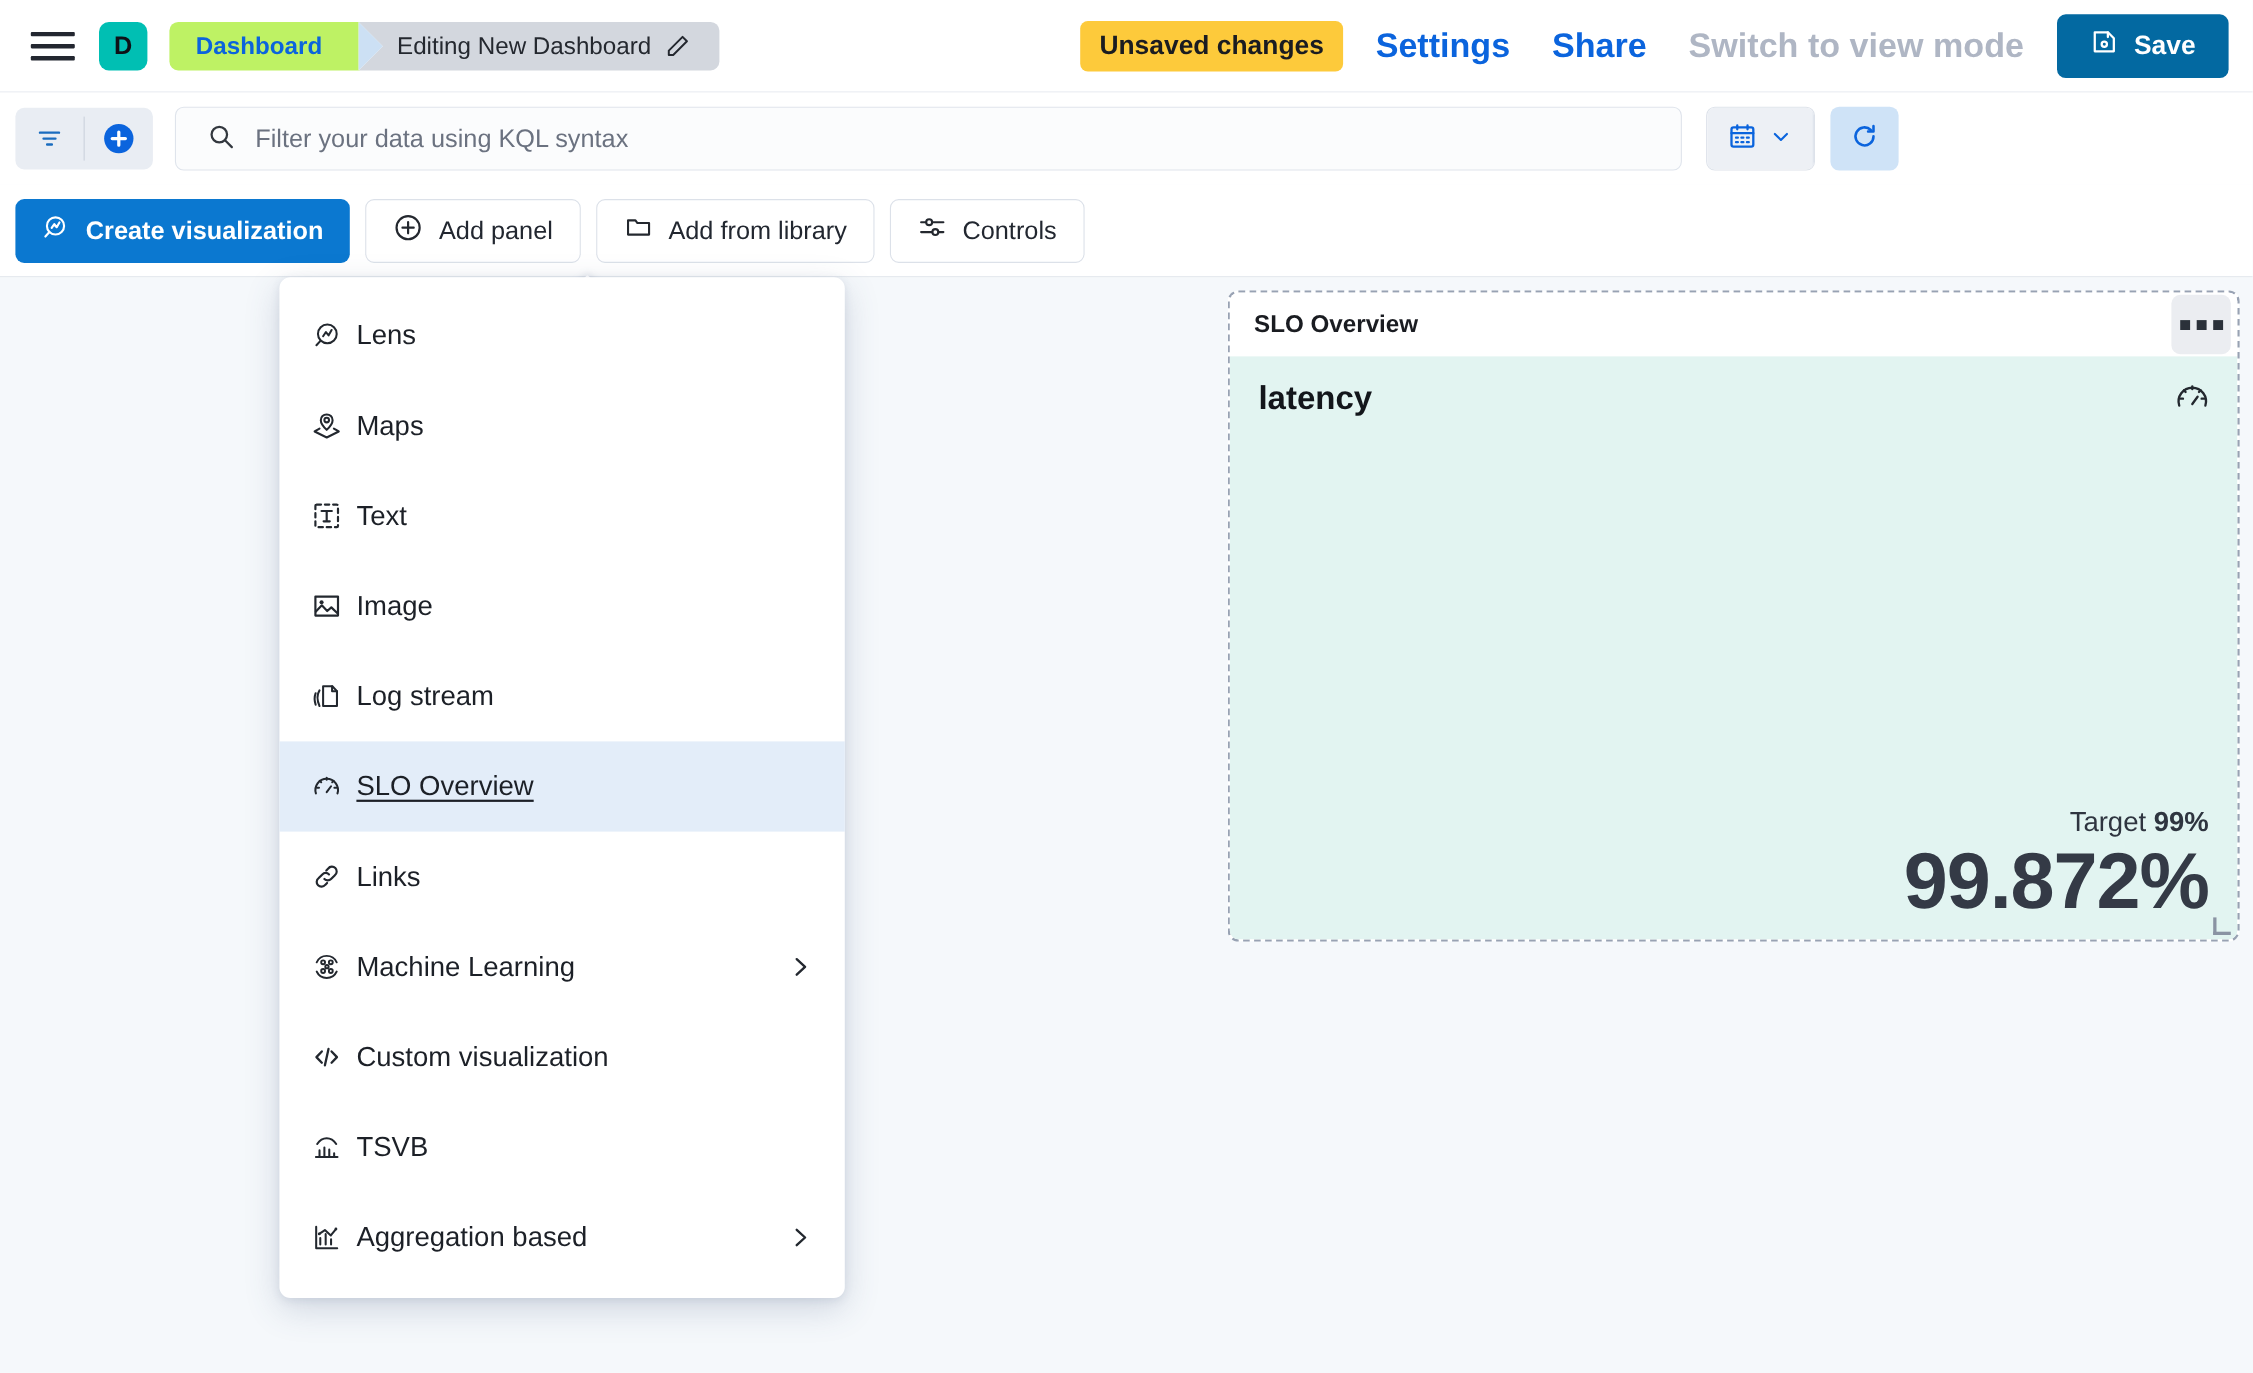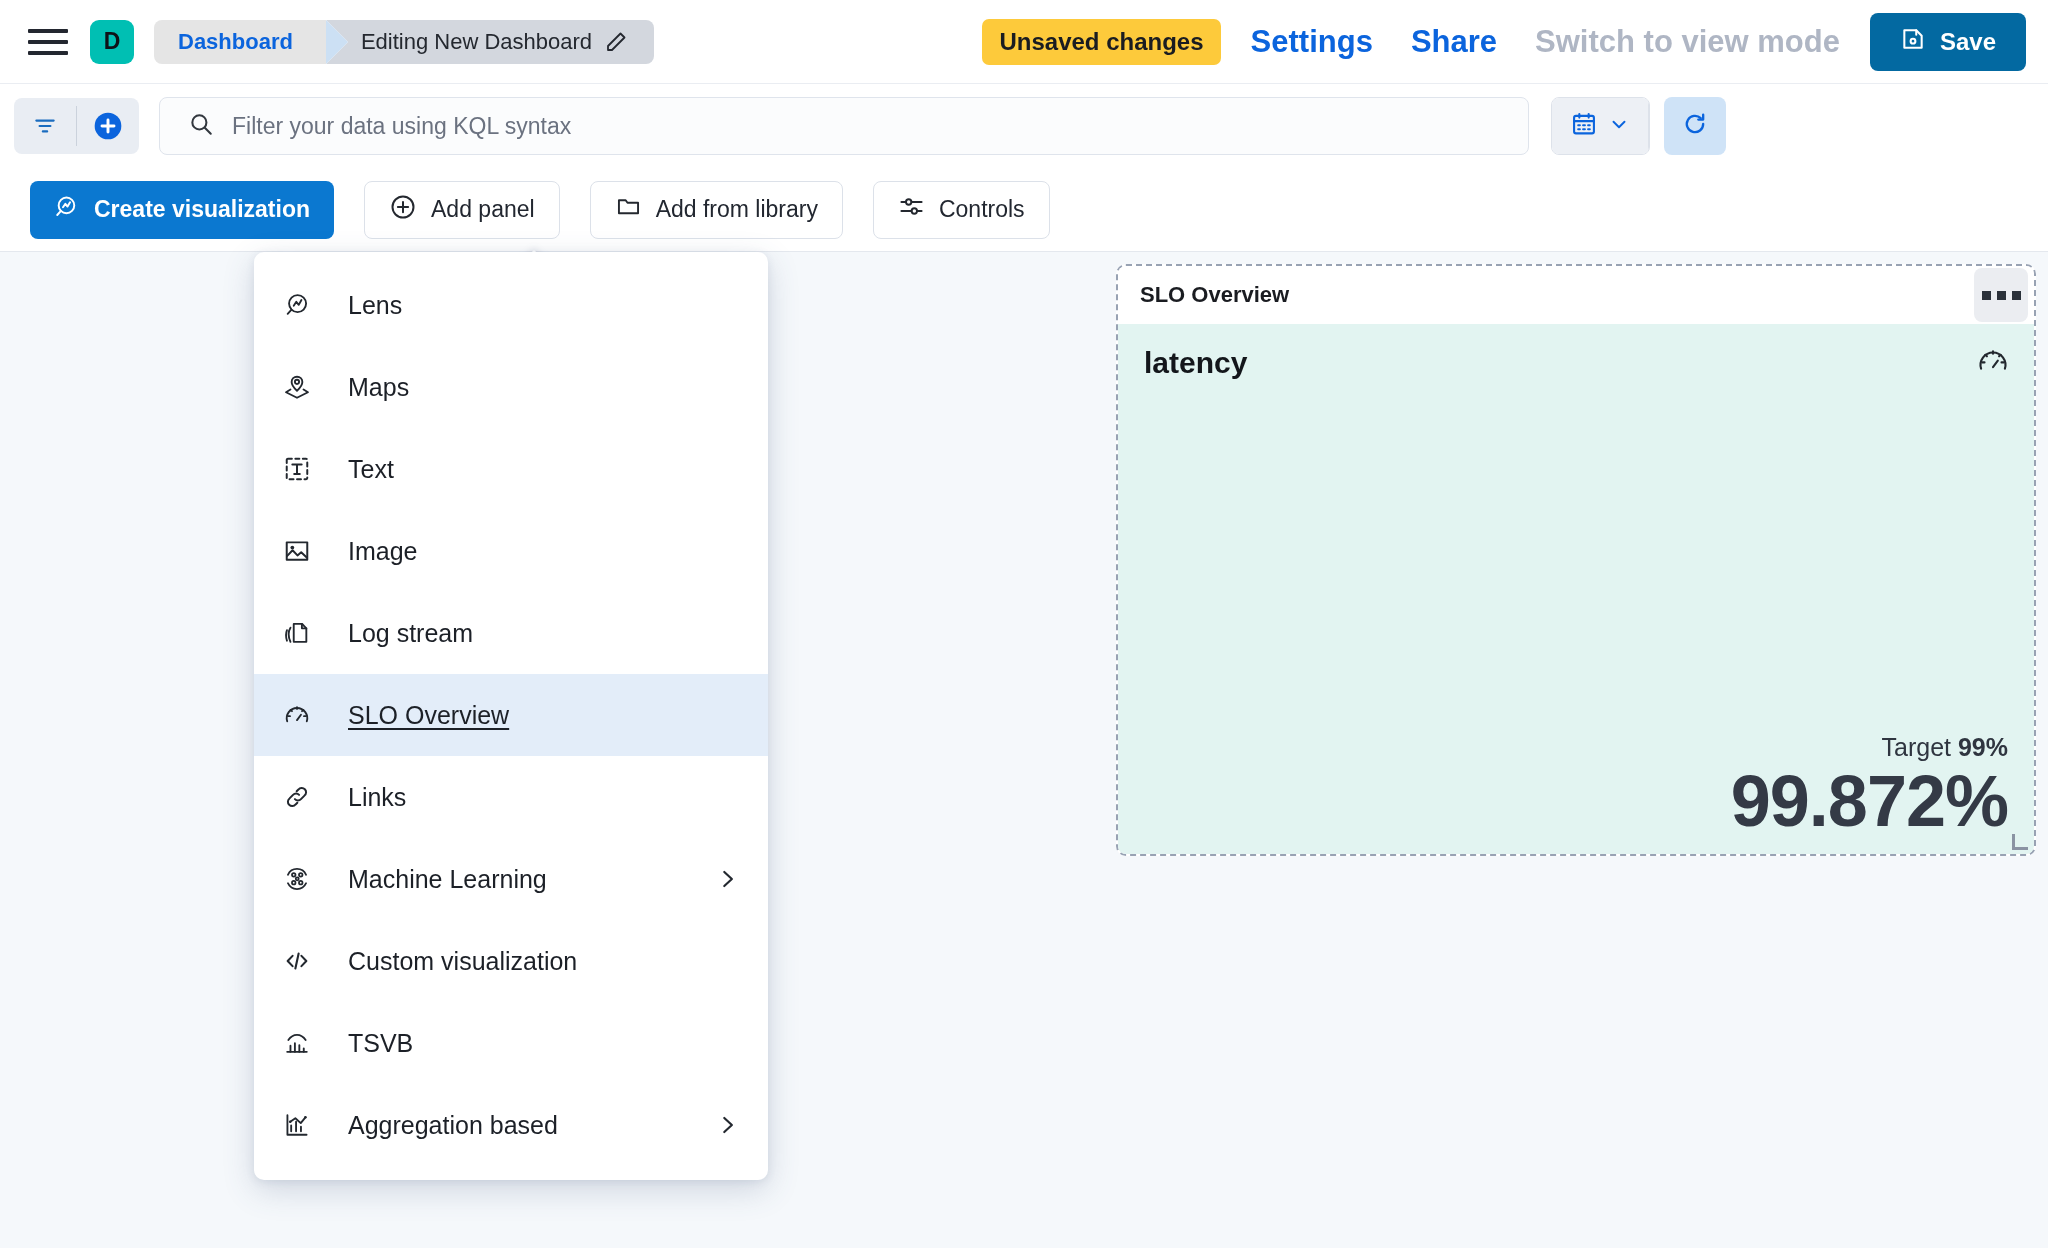--- a/index.html
+++ b/index.html
@@ -50,21 +50,21 @@
   .breadcrumbs { display: flex; align-items: stretch; height: 44px; }
 
   .crumb {
     display: flex; align-items: center;
     position: relative;
     font-size: 22px;
     padding: 0 26px 0 24px;
     white-space: nowrap;
   }
   .crumb-first {
-    background: #e5e5e5;
+    background: #bef264;
     color: #0B64DD;
     font-weight: 600;
     border-radius: 8px 0 0 8px;
     padding-right: 34px;
   }
   .crumb-first::after {
     content: "";
     position: absolute;
     right: -21px; top: 0;
     width: 0; height: 0;
@@ -225,21 +225,20 @@
   .tb-btn {
     height: 58px;
     display: flex; align-items: center; gap: 14px;
     padding: 0 24px;
     border-radius: 8px;
     font-size: 23px;
     font-weight: 700;
     cursor: pointer;
     font-family: inherit;
     white-space: nowrap;
-    margin-left: 16px;
   }
   .tb-primary {
     background: #0B78D0;
     color: #FFFFFF;
     border: none;
   }
   .tb-secondary {
     background: #FFFFFF;
     color: #222730;
     border: 1px solid #DCE1E9;
@@ -276,21 +275,21 @@
     border-radius: 10px;
     box-shadow: 0 10px 32px rgba(62,82,120,0.20), 0 2px 8px rgba(62,82,120,0.10);
     padding: 12px 0 14px 0;
     z-index: 20;
   }
   .menu-item {
     display: flex;
     align-items: center;
     height: 82px;
     padding: 0 28px;
-    gap: 36px;
+    gap: 12px;
     cursor: pointer;
     font-size: 25px;
     color: #1C2027;
   }
   .menu-item .mi-icon {
     width: 30px; height: 30px;
     display: flex; align-items: center; justify-content: center;
     flex-shrink: 0;
   }
   .menu-item .mi-label { flex: 1; white-space: nowrap; }

